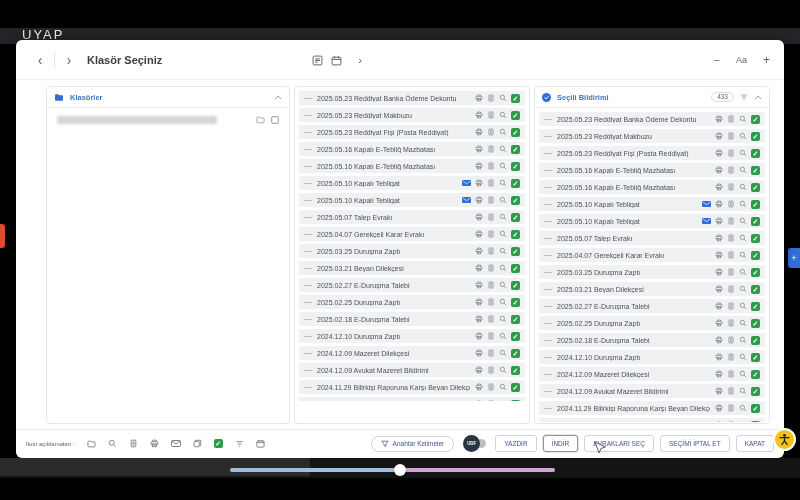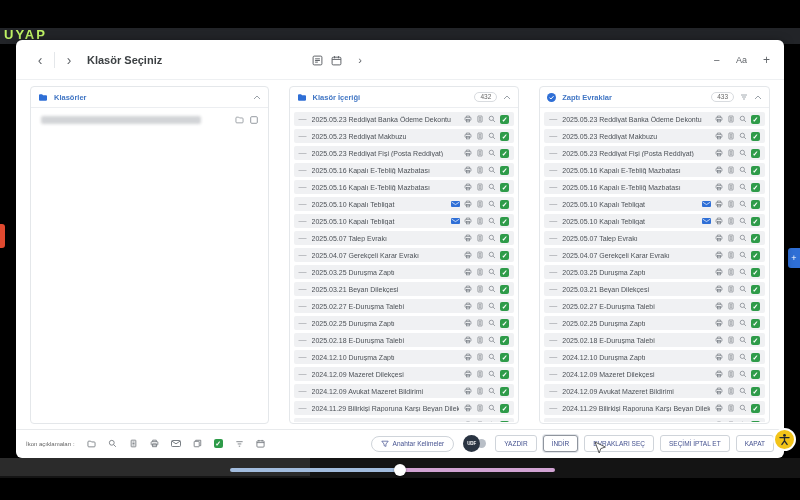--- a/index.html
+++ b/index.html
@@ -3,39 +3,39 @@
 <meta charset="utf-8">
 <style>
   :root{
     --blue:#2f6fd6; --green:#2e9b49; --red:#e0492f; --yellow:#f2c319;
     --btntext:#44518f; --pblue:#a2bcde; --ppink:#d2a4d4;
   }
   *{box-sizing:border-box;margin:0;padding:0;}
   html,body{width:800px;height:500px;background:#000;overflow:hidden;
     font-family:"Liberation Sans",sans-serif;position:relative;}
   .topstrip{position:absolute;left:0;top:28px;width:800px;height:16px;background:#222428;}
-  .brand{position:absolute;left:4px;top:27px;font-size:13px;font-weight:bold;
-    letter-spacing:2px;color:#bef264;}
+  .brand{position:absolute;left:22px;top:27px;font-size:13px;font-weight:normal;
+    letter-spacing:2px;color:#e5e5e5;}
   
   .dialog{position:absolute;left:16px;top:40px;width:768px;height:418px;background:#fff;
     border-radius:6px;box-shadow:0 2px 10px rgba(0,0,0,.5);}
   .dlg-header{position:relative;height:40px;border-bottom:1px solid #eef0f2;
     display:flex;align-items:center;padding:0 14px;}
   .nav-btn{font-size:14px;color:#5f6368;width:20px;text-align:center;cursor:default;line-height:1;}
   .nav-div{width:1px;height:16px;background:#e4e7ea;margin:0 4px;}
   .dlg-title{margin-left:8px;font-size:11px;font-weight:bold;color:#3c4043;}
   .search-cluster{position:absolute;left:296px;top:0;height:40px;display:flex;align-items:center;gap:8px;}
   .search-input{width:112px;height:19px;border:1px solid #d7dadd;border-radius:3px;
     font-size:7px;padding:0 6px;color:#444;outline:none;font-family:"Liberation Sans",sans-serif;}
   .search-input::placeholder{color:#9aa0a6;}
   .hdr-ic{color:#5f6368;display:inline-flex;align-items:center;}
   .font-controls{margin-left:auto;display:flex;align-items:center;gap:16px;color:#5f6368;}
   .fc-minus{font-size:11px;} .fc-aa{font-size:9px;font-weight:normal;} .fc-plus{font-size:12px;}
   
-  .dlg-body{display:flex;gap:20px;padding:6px 14px 0 14px;height:349px;}
+  .dlg-body{display:flex;gap:4px;padding:6px 14px 0 14px;height:349px;justify-content:flex-end;}
   .panel{border:1px solid #e4e7ea;border-radius:4px;height:338px;overflow:hidden;background:#fff;}
   .panel.p1{width:244px;} .panel.p2{width:236px;} .panel.p3{width:236px;}
   .panel-header{height:21px;display:flex;align-items:center;gap:6px;padding:0 7px;
     border-bottom:1px solid #eceef1;}
   .panel-title{font-size:7.5px;font-weight:bold;color:#4176c4;white-space:nowrap;}
   .badge{margin-left:auto;border:1px solid #d8dbdf;border-radius:8px;padding:1px 5px;
     font-size:6.5px;color:#666;line-height:1;}
   .ph-ic{color:#9aa1a8;display:inline-flex;}
   .panel-list{padding:4px 4px 0 4px;height:314px;overflow:hidden;}
   .doc-row{height:14px;margin-bottom:3px;background:#f0f1f3;border-radius:2px;
@@ -149,34 +149,20 @@
           <span>
             <svg width="8" height="8" viewBox="0 0 8 8" fill="none" stroke="currentColor" stroke-width="0.9">
                 <rect x="0.7" y="0.7" width="6.6" height="6.6" rx="1"></rect>
               </svg>
           </span>
         </span>
       </div>
     </div>
 
     <div class="panel p2">
-      <div class="panel-header">
-        <span class="ph-ic">
-          <svg width="10" height="9" viewBox="0 0 10 9">
-              <path d="M1 2.2c0-.5.4-.9.9-.9h2.2l.9.9h3.1c.5 0 .9.4.9.9v3.7c0 .5-.4.9-.9.9H1.9c-.5 0-.9-.4-.9-.9z" fill="var(--blue)"></path>
-            </svg>
-        </span>
-        <span class="panel-title">Klasör İçeriği</span>
-        <span class="badge">432</span>
-        <span class="ph-ic">
-          <svg width="8" height="5" viewBox="0 0 8 5" fill="none" stroke="currentColor" stroke-width="1">
-              <path d="M1 4l3-3 3 3"></path>
-            </svg>
-        </span>
-      </div>
       <div class="panel-list">
         <div class="doc-row">
             <span class="dash">—</span>
             <span class="doc-label">2025.05.23 Reddiyat Banka Ödeme Dekontu</span>
             <span class="row-icons">
 
               <span class="ric">
                 <svg width="8" height="8" viewBox="0 0 10 10" fill="none" stroke="currentColor" stroke-width="0.9">
                   <path d="M3 3V1.3h4V3"></path>
                   <rect x="1.3" y="3" width="7.4" height="3.6" rx="0.6"></rect>
@@ -698,21 +684,21 @@
     </div>
 
     <div class="panel p3">
       <div class="panel-header">
         <span class="ph-ic">
           <svg width="9" height="9" viewBox="0 0 9 9">
               <circle cx="4.5" cy="4.5" r="4.5" fill="var(--blue)"></circle>
               <path d="M2.5 4.6l1.4 1.4 2.6-2.8" stroke="#fff" stroke-width="1" fill="none"></path>
             </svg>
         </span>
-        <span class="panel-title">Zaptı Evraklar</span>
+        <span class="panel-title">Seçili Bildirimi</span>
         <span class="badge">433</span>
         <span class="ph-ic">
           <svg width="8" height="6" viewBox="0 0 8 6" fill="none" stroke="currentColor" stroke-width="0.9">
               <path d="M1 1h6M2 3h4M3 5h2"></path>
             </svg>
         </span>
         <span class="ph-ic">
           <svg width="8" height="5" viewBox="0 0 8 5" fill="none" stroke="currentColor" stroke-width="1">
               <path d="M1 4l3-3 3 3"></path>
             </svg>

